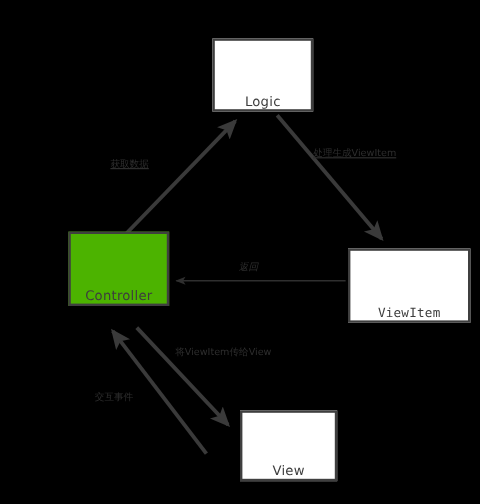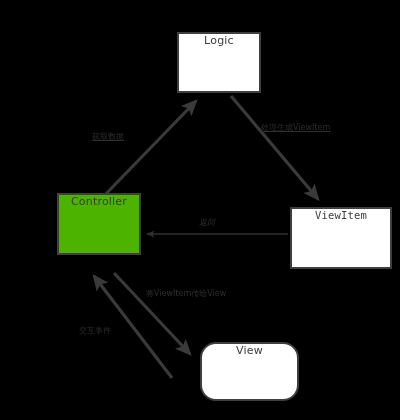--- a/index.html
+++ b/index.html
@@ -20,41 +20,41 @@
     left: 0;
     top: 0;
     width: 400px;
     height: 420px;
   }
   .node {
     position: absolute;
     box-sizing: border-box;
     border: 2px solid #3f3f3f;
     display: flex;
-    align-items: flex-start;
+    align-items: flex-end;
     justify-content: center;
     font-size: 11px;
     color: #3d3d3d;
     letter-spacing: 0.2px;
     z-index: 3;
   }
   .node-white {
     background: #ffffff;
   }
   .node-green {
     background: #4cb300;
   }
   .node-mono {
     font-family: "DejaVu Sans Mono", "Liberation Mono", monospace;
     font-size: 10.5px;
   }
   #node-logic     { left: 177px; top: 32px;  width: 84px; height: 61px; }
   #node-controller{ left: 57px;  top: 193px; width: 84px; height: 62px; }
   #node-viewitem  { left: 290px; top: 207px; width: 102px; height: 62px; }
-  #node-view      { left: 200px; top: 342px; width: 99px; height: 59px; border-radius: 16px; }
+  #node-view      { left: 200px; top: 342px; width: 81px; height: 59px; }
 
   .edge-label {
     position: absolute;
     font-family: "DejaVu Sans", "Liberation Sans", sans-serif;
     font-size: 8px;
     color: #2e2e2e;
     white-space: nowrap;
     z-index: 4;
     line-height: 1;
   }

